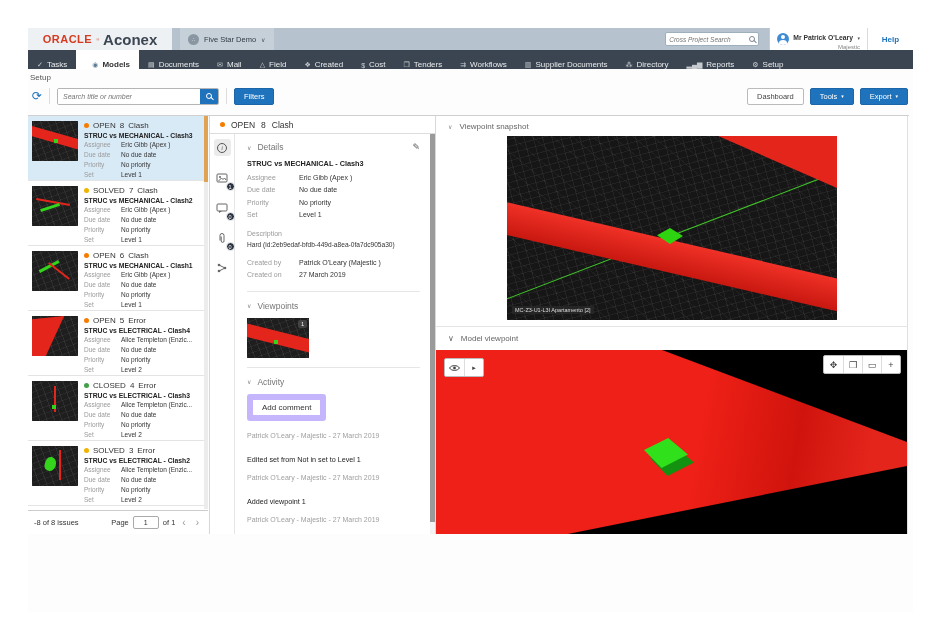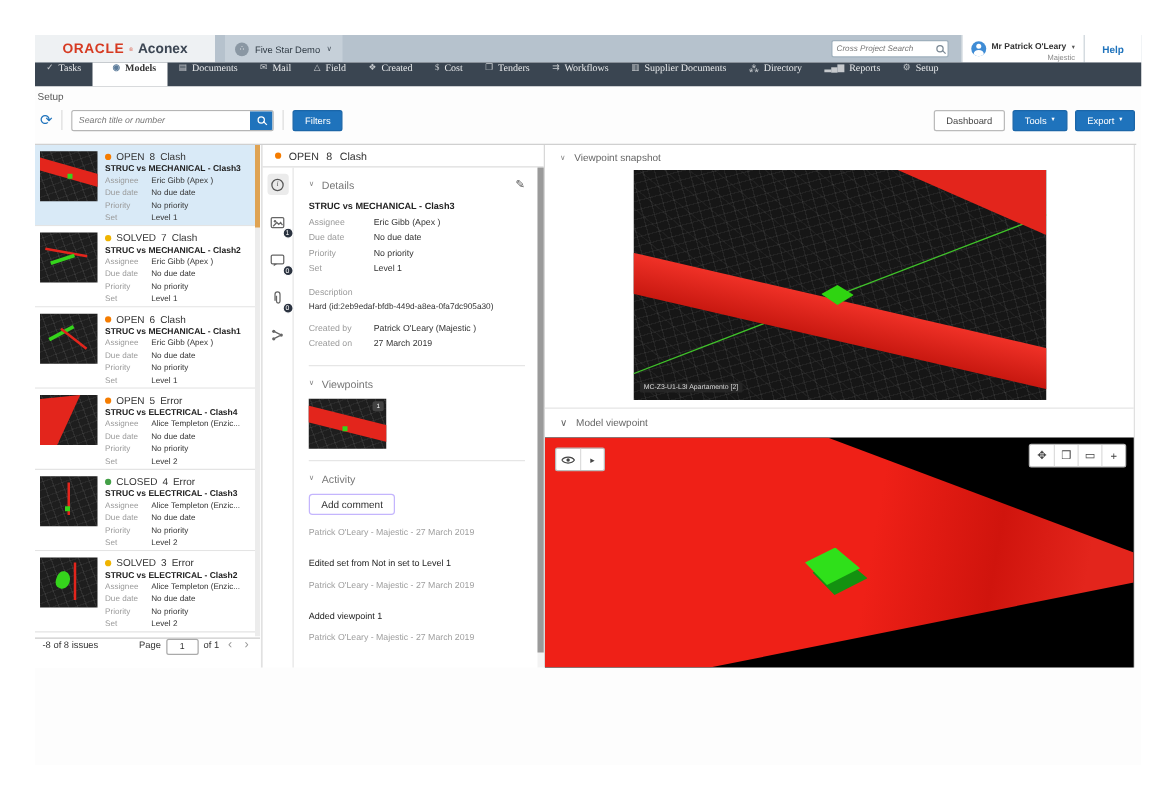--- a/index.html
+++ b/index.html
@@ -4,41 +4,41 @@
 <style>
   * { margin:0; padding:0; box-sizing:border-box; }
   html,body { width:941px; height:640px; background:#fff; font-family:"Liberation Sans","DejaVu Sans",sans-serif; }
   .app { position:absolute; left:28px; top:28px; width:885px; height:584px; background:#fdfdfd; }
 
   
   .utilbar { position:absolute; top:0; left:0; right:0; height:22px; background:#b6c2cd; display:flex; align-items:stretch; }
   .brand { width:144px; background:#eef1f3; display:flex; align-items:center; justify-content:center; gap:4px; }
   .brand .oracle { color:#d63a21; font-weight:bold; font-size:11px; letter-spacing:.5px; }
   .brand .tm { color:#d63a21; font-size:4px; vertical-align:top; }
-  .brand .product { color:#3c4653; font-size:11px; font-weight:bold; }
+  .brand .product { color:#3c4653; font-size:15px; font-weight:bold; }
   .proj-tab { margin-left:8px; background:#c6d0d9; display:flex; align-items:center; gap:5px; padding:0 8px; font-size:7.5px; color:#2f3a44; cursor:pointer; }
   .proj-ico { width:11px; height:11px; border-radius:50%; background:#8a97a3; color:#fff; font-size:5px; display:flex; align-items:center; justify-content:center; }
   .chev { font-size:6px; color:#4a5560; }
   .util-spacer { flex:1; }
   .cps { width:94px; height:14px; align-self:center; background:#fff; border:1px solid #9fb0bd; border-radius:2px; display:flex; align-items:center; padding:0 3px; margin-right:10px; }
   .cps input { border:0; outline:0; flex:1; font-size:6.5px; font-style:italic; color:#555; min-width:0; background:transparent; font-family:inherit; }
   .mag { width:6px; height:6px; border:1.2px solid #7a8894; border-radius:50%; position:relative; flex:0 0 auto; }
   .mag::after { content:""; position:absolute; width:4px; height:1.2px; background:#7a8894; transform:rotate(45deg); right:-3px; bottom:-1px; }
   .userchip { background:#fff; display:flex; align-items:center; gap:4px; padding:0 7px; border-left:1px solid #c2ccd4; cursor:pointer; }
   .avatar { width:12px; height:12px; border-radius:50%; background:#3f8cd5; position:relative; overflow:hidden; flex:0 0 auto; }
   .avatar::before { content:""; position:absolute; left:4px; top:2px; width:4px; height:4px; border-radius:50%; background:#fff; }
   .avatar::after { content:""; position:absolute; left:2px; top:7px; width:8px; height:6px; border-radius:50% 50% 0 0; background:#fff; }
   .uname { font-size:6.8px; color:#333; font-weight:bold; line-height:1.2; }
   .uorg { font-size:6px; color:#888; text-align:right; line-height:1.2; }
   .caret { font-size:5px; color:#555; }
   .helpchip { background:#fff; width:46px; display:flex; align-items:center; justify-content:center; color:#1f73bc; font-size:8px; font-weight:bold; border-left:1px solid #d5dbe0; cursor:pointer; }
 
   
   .navbar { position:absolute; top:22px; left:0; right:0; height:19px; background:#3a4551; display:flex; align-items:stretch; }
-  .tab { display:flex; align-items:flex-start; gap:4px; padding:0 9px; font-size:8px; color:#e9ebed; cursor:pointer; white-space:nowrap;font-family:Liberation Serif, serif; }
+  .tab { display:flex; align-items:flex-end; gap:4px; padding:0 9px; font-size:8px; color:#e9ebed; cursor:pointer; white-space:nowrap; }
   .tab .tico { font-size:7px; opacity:.8; }
   .tab.active { background:#fff; color:#333; font-weight:bold;padding-left:16px; }
   .tab.active .tico { color:#5b7b9a; opacity:1; }
 
   
   .page-label { position:absolute; top:45px; left:2px; font-size:8px; color:#555; }
   .toolbar { position:absolute; top:57px; left:0; right:0; height:22px; display:flex; align-items:center; }
   .refresh { margin-left:4px; color:#1f73bc; font-size:12px; line-height:1; cursor:pointer; }
   .vdiv { width:1px; height:16px; background:#ddd; margin:0 7px; }
   .searchwrap { width:162px; height:17px; border:1px solid #b5b5b5; border-radius:2px; display:flex; align-items:stretch; overflow:hidden; background:#fff; }
@@ -68,21 +68,21 @@
   .line-green,.dot-green,.blob-green { background:#35d41c; }
   .cbody { flex:1; min-width:0; }
   .crow1 { display:flex; align-items:center; gap:4px; font-size:8px; color:#333; }
   .dot { width:5px; height:5px; border-radius:50%; flex:0 0 auto; }
   .dot.open { background:#f57c00; } .dot.solved { background:#f0b400; } .dot.closed { background:#43a047; }
   .ctitle { font-size:6.8px; font-weight:bold; color:#222; margin:2px 0 1px; white-space:nowrap; overflow:hidden; }
   .cfields { display:grid; grid-template-columns:37px 1fr; font-size:6.5px; line-height:1.55; }
   .cfields .lb { color:#9a9a9a; } .cfields .vl { color:#333; white-space:nowrap; overflow:hidden; }
   .list-scroll { position:absolute; right:0; top:0; width:4px; height:393px; background:#ececec; }
   .list-scroll .lthumb { position:absolute; top:0; left:0; width:4px; height:66px; background:#dfa353; }
-  .pager { position:absolute; left:0; right:0; bottom:0; height:24px; border-top:1px solid #ccc; display:flex; font-size:7.5px; color:#333; padding:0 6px; gap:4px; background:#fff; }
+  .pager { position:absolute; left:0; right:0; bottom:0; height:24px; border-top:1px solid #ccc; display:flex; align-items:center; font-size:7.5px; color:#333; padding:0 6px; gap:4px; background:#fff; }
   .pager .sp { flex:1; }
   .pageinput { width:26px; height:13px; border:1px solid #aaa; border-radius:2px; text-align:center; font-size:7px; color:#333; font-family:inherit; }
   .pchev { color:#999; font-size:10px; line-height:1; padding:0 3px; cursor:pointer; }
 
   
   .detail { position:absolute; left:181px; top:0; width:227px; height:418px; background:#fff; border-left:1px solid #d8d8d8; border-right:1px solid #d8d8d8; }
   .detail-header { height:18px; border-bottom:1px solid #ddd; display:flex; align-items:center; gap:6px; padding-left:10px; font-size:8.5px; color:#333; }
   .rail { position:absolute; left:0; top:18px; bottom:0; width:25px; border-right:1px solid #e6e6e6; display:flex; flex-direction:column; align-items:center; padding-top:5px; gap:13px; }
   .rail-item { position:relative; width:17px; height:17px; display:flex; align-items:center; justify-content:center; cursor:pointer; color:#666; }
   .rail-item.sel { background:#ebebeb; border-radius:3px; }
@@ -96,21 +96,21 @@
   .dfields { display:grid; grid-template-columns:52px 1fr; font-size:7px; line-height:1.75; }
   .dfields .lb { color:#9a9a9a; } .dfields .vl { color:#333; }
   .descblock { margin-top:9px; }
   .desclb { font-size:7px; color:#9a9a9a; }
   .descvl { font-size:6.6px; color:#333; margin-top:4px; }
   .dhr { border-top:1px solid #e6e6e6; margin:9px 0; }
   .vpthumb { width:62px; height:40px; position:relative; overflow:hidden; margin:7px 0 2px; background:#1e1e1e;
     background-image:repeating-linear-gradient(70deg, rgba(255,255,255,.07) 0 1px, transparent 1px 7px),
                      repeating-linear-gradient(-20deg, rgba(255,255,255,.05) 0 1px, transparent 1px 6px); cursor:pointer; }
   .vpbadge { position:absolute; right:2px; top:2px; background:rgba(70,70,70,.9); color:#fff; font-size:5px; padding:1px 3px; border-radius:2px; }
-  .addcomment { display:inline-block; border:1px solid #c4b5fd; border-radius:3px; background:#fff; padding:3px 9px; font-size:8px; color:#333; margin:7px 0 2px; cursor:pointer; }
+  .addcomment { display:inline-block; border:6px solid #c4b5fd; border-radius:3px; background:#fff; padding:3px 9px; font-size:8px; color:#333; margin:7px 0 2px; cursor:pointer; }
   .aentry { margin-top:9px; }
   .ameta { font-size:7px; color:#9e9e9e; }
   .aline { font-size:7.2px; color:#222; margin-top:16px; line-height:1.45; }
   .mid-scroll { position:absolute; right:0; top:18px; bottom:0; width:5px; background:#f3f3f3; }
   .mid-scroll .mthumb { position:absolute; top:0; left:0; width:5px; height:97%; background:#9a9a9a; }
 
   
   .rpanel { position:absolute; left:408px; top:0; width:472px; height:418px; background:#fff; border-right:1px solid #e0e0e0; }
   .rhead { height:20px; display:flex; align-items:center; gap:7px; padding-left:12px; font-size:8px; color:#666; cursor:pointer; }
   .rhead .sc { font-size:6px; color:#888; }

